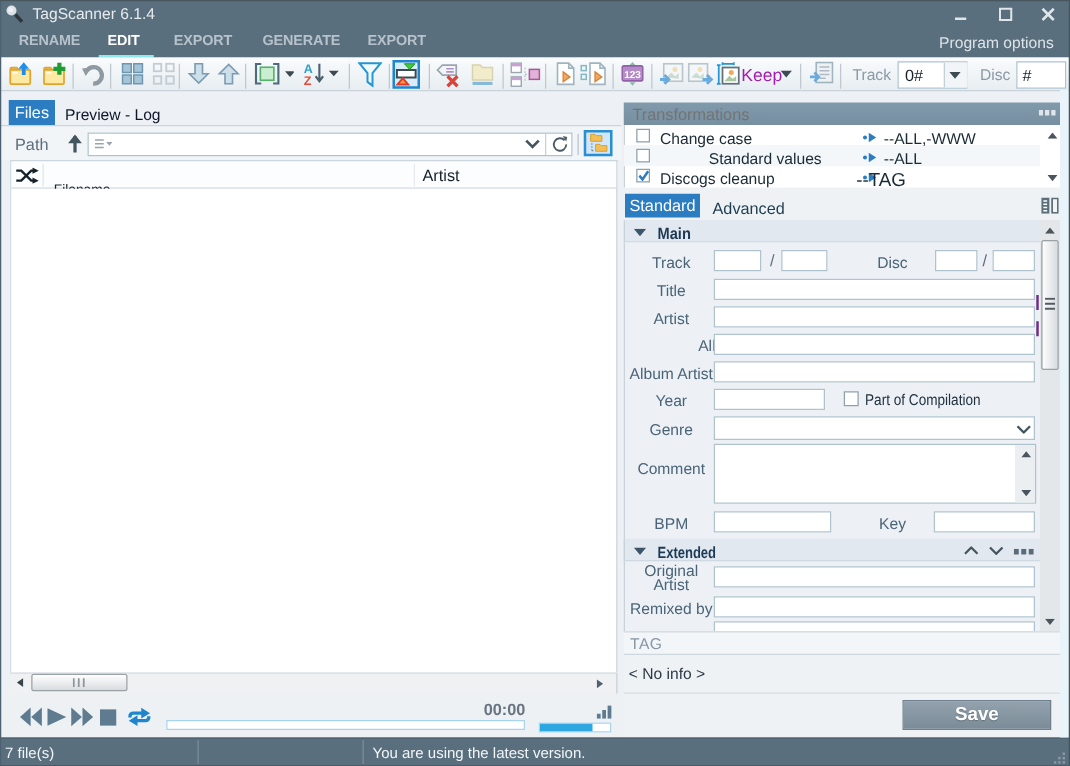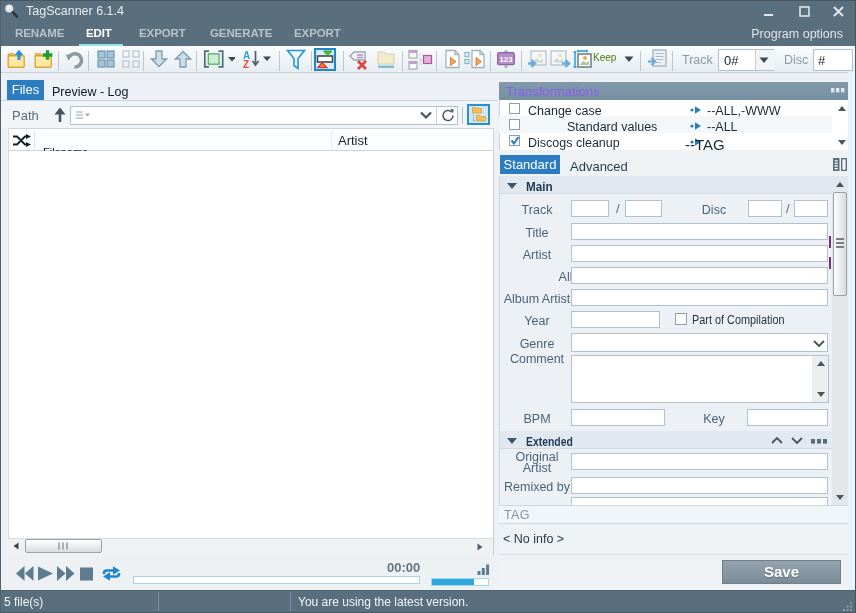--- a/index.html
+++ b/index.html
@@ -180,21 +180,21 @@
       <path d="M3 12 l4-4 3 3 3-2.5 v4.5 z" fill="#ccdcd2"></path>
       <path d="M12 13.5 h7 m-3.5-3.5 l3.5 3.5 -3.5 3.5" fill="none" stroke="#6aabdd" stroke-width="2.4"></path>
     </svg>
 
     <svg class="ab" style="left:573px;top:49px" width="19" height="21" viewBox="0 0 19 21">
       <path d="M2 3 v15 M0.5 3 h3 M0.5 18 h3 M5 2 h9 M5 0.8 v2.4 M14 0.8 v2.4" stroke="#2496d6" stroke-width="1.4"></path>
       <rect x="5" y="5" width="13" height="13" fill="#fff" stroke="#60727e" stroke-width="1.4"></rect>
       <circle cx="12" cy="9" r="2" fill="#f0a95a"></circle>
       <path d="M6.5 16 l4-4.5 2.5 2.5 3-2 v4 z" fill="#a8c8a0"></path>
     </svg>
-    <div class="ab" style="left:593px;top:52px;font-size:10px;color:#4d7c0f;">Keep</div>
+    <div class="ab" style="left:593px;top:52px;font-size:14px;color:#a21caf;">Keep</div>
     <svg class="ab" style="left:624px;top:56px" width="10" height="7" viewBox="0 0 10 7">
         <path d="M0.5 0.5 h9 l-4.5 5.5 z" fill="#3c4a52"></path>
       </svg>
     <div class="sep" style="left:640px"></div>
 
     <svg class="ab" style="left:647px;top:49px" width="20" height="21" viewBox="0 0 20 21">
       <rect x="6" y="1" width="13" height="16" fill="#eef1f3" stroke="#9fb4bf" stroke-width="1.3"></rect>
       <path d="M8.5 4.5 h8 M8.5 7.5 h8 M8.5 10.5 h8 M8.5 13.5 h5" stroke="#aebbc4" stroke-width="1.2"></path>
       <path d="M1 12.5 h7 m-3.5-3.5 l3.5 3.5 -3.5 3.5" fill="none" stroke="#6aabdd" stroke-width="2.2"></path>
     </svg>
@@ -267,21 +267,21 @@
     </svg>
     <svg class="ab" style="left:477px;top:543px" width="6" height="8" viewBox="0 0 6 8">
         <path d="M0.5 0.5 v7 L5.5 4 z" fill="#50606c"></path>
       </svg>
   </div>
 
   <div id="rightpanel">
     <div class="ab" style="left:499px;top:82px;width:349px;height:508px;background:#eef2f5;"></div>
 
     <div class="ab" style="left:499px;top:82px;width:349px;height:18px;background:linear-gradient(#8099ab,#7690a1);"></div>
-    <div class="ab" style="left:506px;top:84px;font-size:13px;color:#8b5cf6;">Transformations</div>
+    <div class="ab" style="left:506px;top:84px;font-size:13px;color:#737373;">Transformations</div>
     <svg class="ab" style="left:831px;top:88px" width="14" height="5" viewBox="0 0 14 5">
       <rect x="0" y="0" width="3.4" height="4.4" fill="#dfe5e9"></rect>
         <rect x="5" y="0" width="3.4" height="4.4" fill="#dfe5e9"></rect>
         <rect x="10" y="0" width="3.4" height="4.4" fill="#dfe5e9"></rect>
     </svg>
 
     <div class="ab" style="left:499px;top:100px;width:349px;height:50px;background:#fff;border-left:1px solid #c9d2d9;box-sizing:border-box;"></div>
     <div class="ab" style="left:499px;top:116px;width:333px;height:17px;background:#f3f7fa;"></div>
     <div class="ab ipt" style="left:509px;top:103px;width:11px;height:11px;border-color:#8ba0ac;"></div>
     <div class="ab ipt" style="left:509px;top:119px;width:11px;height:11px;border-color:#8ba0ac;"></div>
@@ -356,21 +356,21 @@
     <div class="ipt" style="left:571px;top:311px;width:89px;height:17px;"></div>
     <div class="ab ipt" style="left:675px;top:313px;width:12px;height:12px;border-color:#8ba0ac;"></div>
     <div class="ab" style="left:692px;top:313px;font-size:12.5px;color:#223240;transform:scaleX(.87);transform-origin:0 0;">Part of Compilation</div>
 
     <div class="lbl" style="top:337px;">Genre</div>
     <div class="ipt" style="left:571px;top:333px;width:257px;height:19px;"></div>
     <svg class="ab" style="left:813px;top:340px" width="12" height="7" viewBox="0 0 12 7">
         <path d="M1 1 l5 5 L11 1" fill="none" stroke="#44555f" stroke-width="1.9"></path>
       </svg>
 
-    <div class="lbl" style="top:352px;">Comment</div>
+    <div class="lbl" style="top:368px;">Comment</div>
     <div class="ipt" style="left:571px;top:355px;width:258px;height:48px;"></div>
     <div class="ab" style="left:812px;top:356px;width:16px;height:46px;background:#eceff1;"></div>
     <svg class="ab" style="left:817px;top:361px" width="8" height="5" viewBox="0 0 8 5">
         <path d="M4 0 L8 5 H0 z" fill="#4a555e"></path>
       </svg>
     <svg class="ab" style="left:817px;top:392px" width="8" height="5" viewBox="0 0 8 5">
         <path d="M4 5 L8 0 H0 z" fill="#4a555e"></path>
       </svg>
 
     <div class="lbl" style="top:412px;">BPM</div>
@@ -446,21 +446,21 @@
     <div class="ab" style="left:387px;top:560px;font-size:13px;font-weight:bold;color:#68747f;">00:00</div>
     <div class="ab" style="left:431px;top:578px;width:58px;height:8px;background:#fff;border:1px solid #a9d3ec;box-sizing:border-box;"></div>
     <div class="ab" style="left:432px;top:579px;width:42px;height:6px;background:#2ea7e0;"></div>
     <svg class="ab" style="left:477px;top:564px" width="14" height="11" viewBox="0 0 14 11">
       <rect x="0.5" y="7" width="3" height="4" fill="#5e7b90"></rect>
       <rect x="4.8" y="4" width="3" height="7" fill="#5e7b90"></rect>
       <rect x="9.1" y="0.5" width="3" height="10.5" fill="#5e7b90"></rect>
     </svg>
 
     <div class="ab" style="left:0;top:590px;width:856px;height:23px;background:#596f7e;border-top:1px solid #4e6270;box-sizing:border-box;"></div>
-    <div class="ab" style="left:4px;top:595px;font-size:12px;color:#f2f5f7;">5 file(s)</div>
+    <div class="ab" style="left:4px;top:595px;font-size:12px;color:#f2f5f7;">7 file(s)</div>
     <div class="ab" style="left:158px;top:592px;width:1px;height:19px;background:#7e8e9a;"></div>
     <div class="ab" style="left:290px;top:592px;width:1px;height:19px;background:#7e8e9a;"></div>
     <div class="ab" style="left:298px;top:595px;font-size:12px;color:#f2f5f7;">You are using the latest version.</div>
     <svg class="ab" style="left:843px;top:601px" width="10" height="10" viewBox="0 0 10 10">
       <g fill="#8a98a3">
         <rect x="7" y="1" width="2" height="2"></rect>
           <rect x="7" y="4.5" width="2" height="2"></rect>
           <rect x="7" y="8" width="2" height="2"></rect>
         <rect x="3.5" y="4.5" width="2" height="2"></rect>
           <rect x="3.5" y="8" width="2" height="2"></rect>

